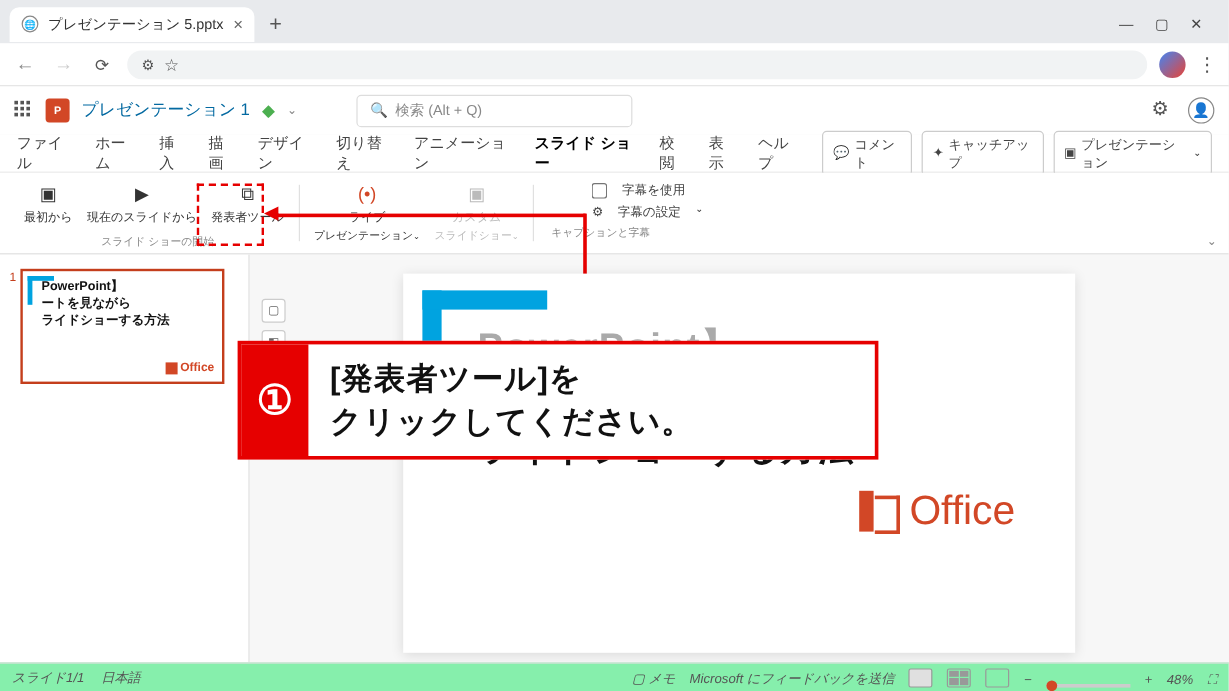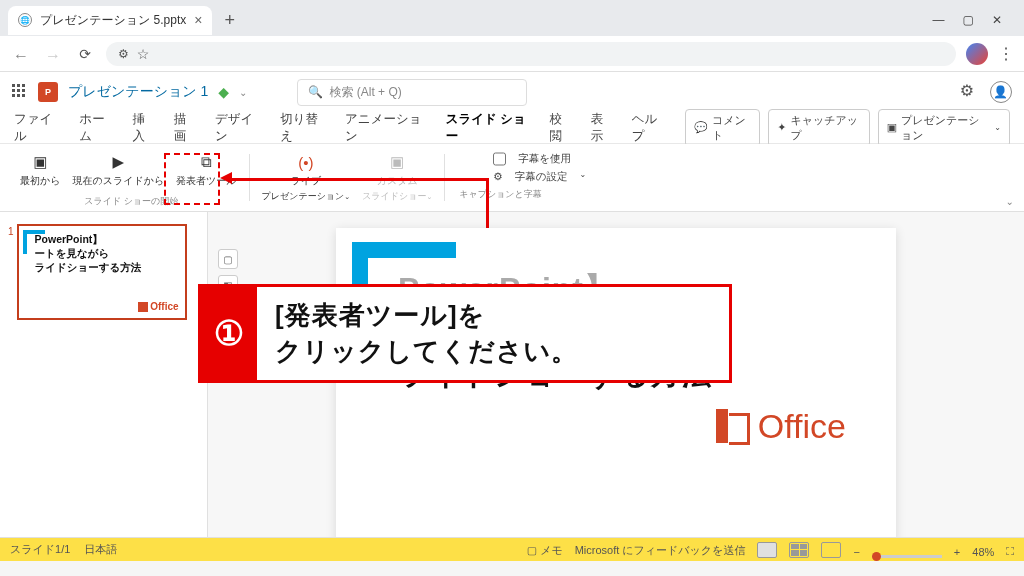--- a/index.html
+++ b/index.html
@@ -86,21 +86,21 @@
 
 .vtoolbar { position: absolute; left: 218px; top: 249px; display: flex; flex-direction: column; gap: 6px; }
 .vtool { width: 20px; height: 20px; border: 1px solid #ccc; border-radius: 3px; background: #fff; display: flex; align-items: center; justify-content: center; font-size: 10px; color: #666; }
 
 
 .callout { position: absolute; display: flex; border: 3px solid #e60000; background: #fff; }
 .callout-num { width: 56px; background: #e60000; color: #fff; display: flex; align-items: center; justify-content: center; font-size: 34px; font-weight: 700; }
 .callout-text { padding: 10px 18px; font-size: 26px; font-weight: 600; line-height: 1.4; color: #111; letter-spacing: 1px; }
 
 
-.status-bar { position: absolute; bottom: 15px; left: 0; right: 0; height: 24px; background: #fde047; border-top: 1px solid #e0e0e0; display: flex; align-items: center; padding: 0 10px; gap: 14px; font-size: 11px; color: #555; }
+.status-bar { position: absolute; bottom: 0; left: 0; right: 0; height: 24px; background: #86efac; border-top: 1px solid #e0e0e0; display: flex; align-items: center; padding: 0 10px; gap: 14px; font-size: 11px; color: #555; font-style: italic; }
 .status-right { margin-left: auto; display: flex; align-items: flex-end; gap: 12px; }
 .view-btn { width: 20px; height: 16px; border: 1px solid #999; border-radius: 2px; cursor: pointer; }
 .view-btn.active { background: #e0e0e0; }
 .zoom-track { width: 70px; height: 3px; background: #ccc; position: relative; }
 .zoom-dot { position: absolute; left: 0; top: -3px; width: 9px; height: 9px; border-radius: 50%; background: #d24726; }
 </style>
 </head>
 <body>
 
 <div class="browser-chrome">

